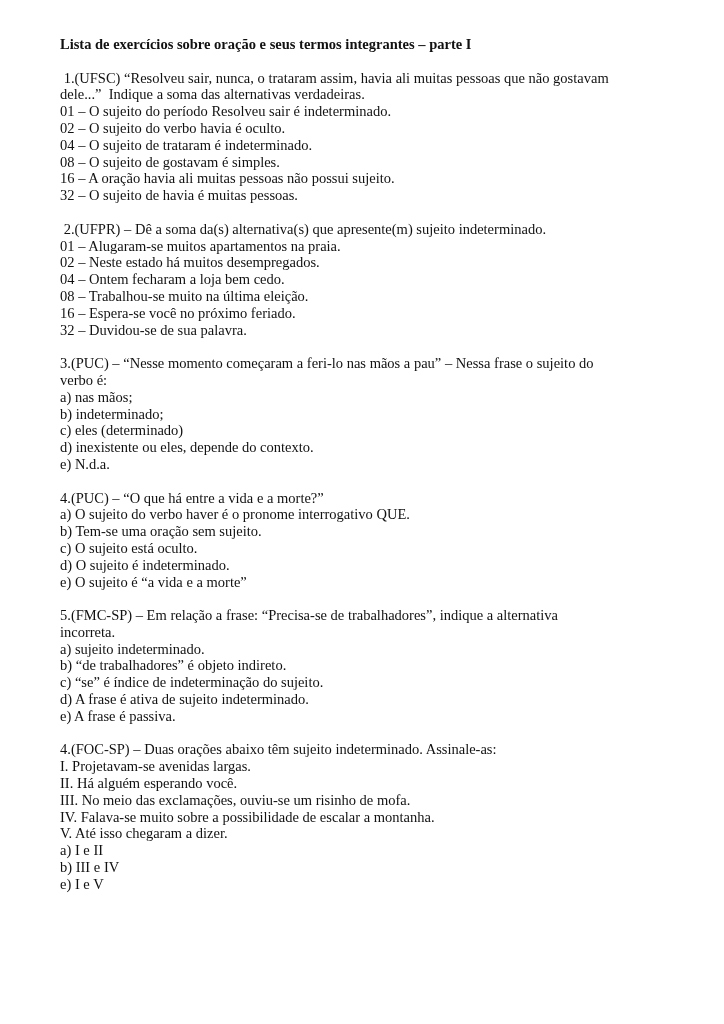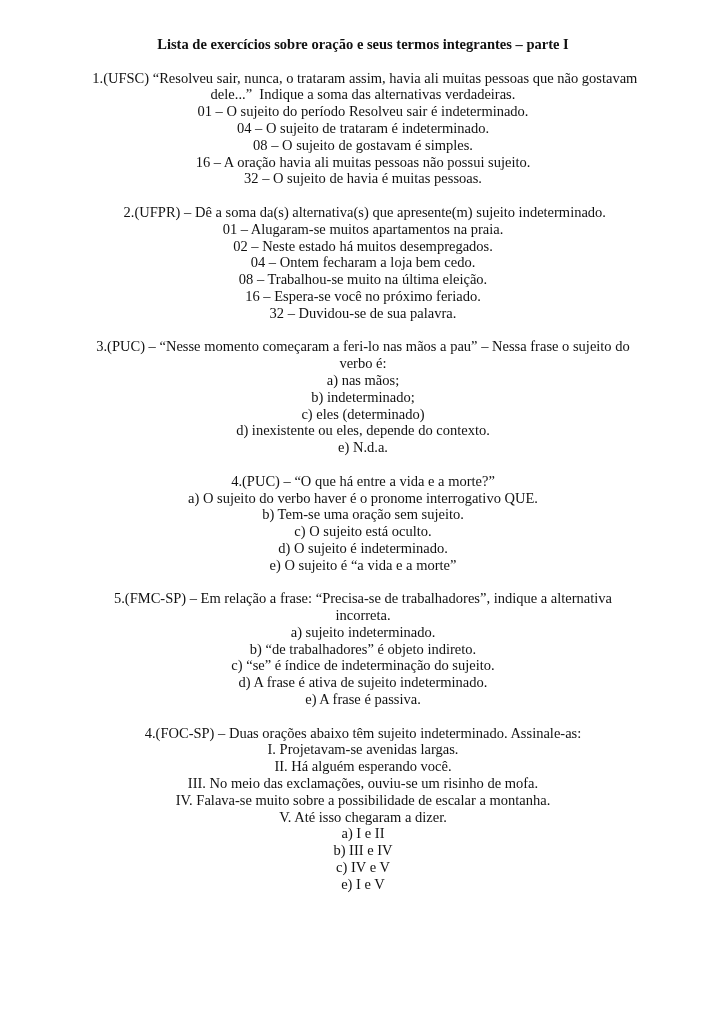--- a/index.html
+++ b/index.html
@@ -14,21 +14,20 @@
     font-family:"Liberation Serif", serif;
     color:var(--ink);
     overflow:hidden;
   }
   .page{
     box-sizing:border-box;
     width:724px;
     height:872px;
     padding:36px 58px 0 60px;
     background:#ffffff;
-    text-align:center;
   }
   .doc-title{
     font-size:14.5px;
     font-weight:bold;
     line-height:var(--lh);
     margin:0 0 var(--lh) 0;
     white-space:pre;
   }
   .block{
     margin:9px 0 var(--lh) 0;
@@ -43,20 +42,21 @@
 </head>
 <body>
 
 <div class="page">
   <h1 class="doc-title">Lista de exercícios sobre oração e seus termos integrantes – parte I</h1>
   <main>
       <section class="block">
         <div class="line"> 1.(UFSC) “Resolveu sair, nunca, o trataram assim, havia ali muitas pessoas que não gostavam</div>
         <div class="line">dele...”  Indique a soma das alternativas verdadeiras.</div>
         <div class="line">01 – O sujeito do período Resolveu sair é indeterminado.</div>
+        <div class="line">02 – O sujeito do verbo havia é oculto.</div>
         <div class="line">04 – O sujeito de trataram é indeterminado.</div>
         <div class="line">08 – O sujeito de gostavam é simples.</div>
         <div class="line">16 – A oração havia ali muitas pessoas não possui sujeito.</div>
         <div class="line">32 – O sujeito de havia é muitas pessoas.</div>
       </section>
       <section class="block">
         <div class="line"> 2.(UFPR) – Dê a soma da(s) alternativa(s) que apresente(m) sujeito indeterminado.</div>
         <div class="line">01 – Alugaram-se muitos apartamentos na praia.</div>
         <div class="line">02 – Neste estado há muitos desempregados.</div>
         <div class="line">04 – Ontem fecharam a loja bem cedo.</div>
@@ -92,17 +92,16 @@
       </section>
       <section class="block">
         <div class="line">4.(FOC-SP) – Duas orações abaixo têm sujeito indeterminado. Assinale-as:</div>
         <div class="line">I. Projetavam-se avenidas largas.</div>
         <div class="line">II. Há alguém esperando você.</div>
         <div class="line">III. No meio das exclamações, ouviu-se um risinho de mofa.</div>
         <div class="line">IV. Falava-se muito sobre a possibilidade de escalar a montanha.</div>
         <div class="line">V. Até isso chegaram a dizer.</div>
         <div class="line">a) I e II</div>
         <div class="line">b) III e IV</div>
-        <div class="line">c) IV e V</div>
         <div class="line">e) I e V</div>
       </section>
     </main>
 </div>
 
 </body></html>

